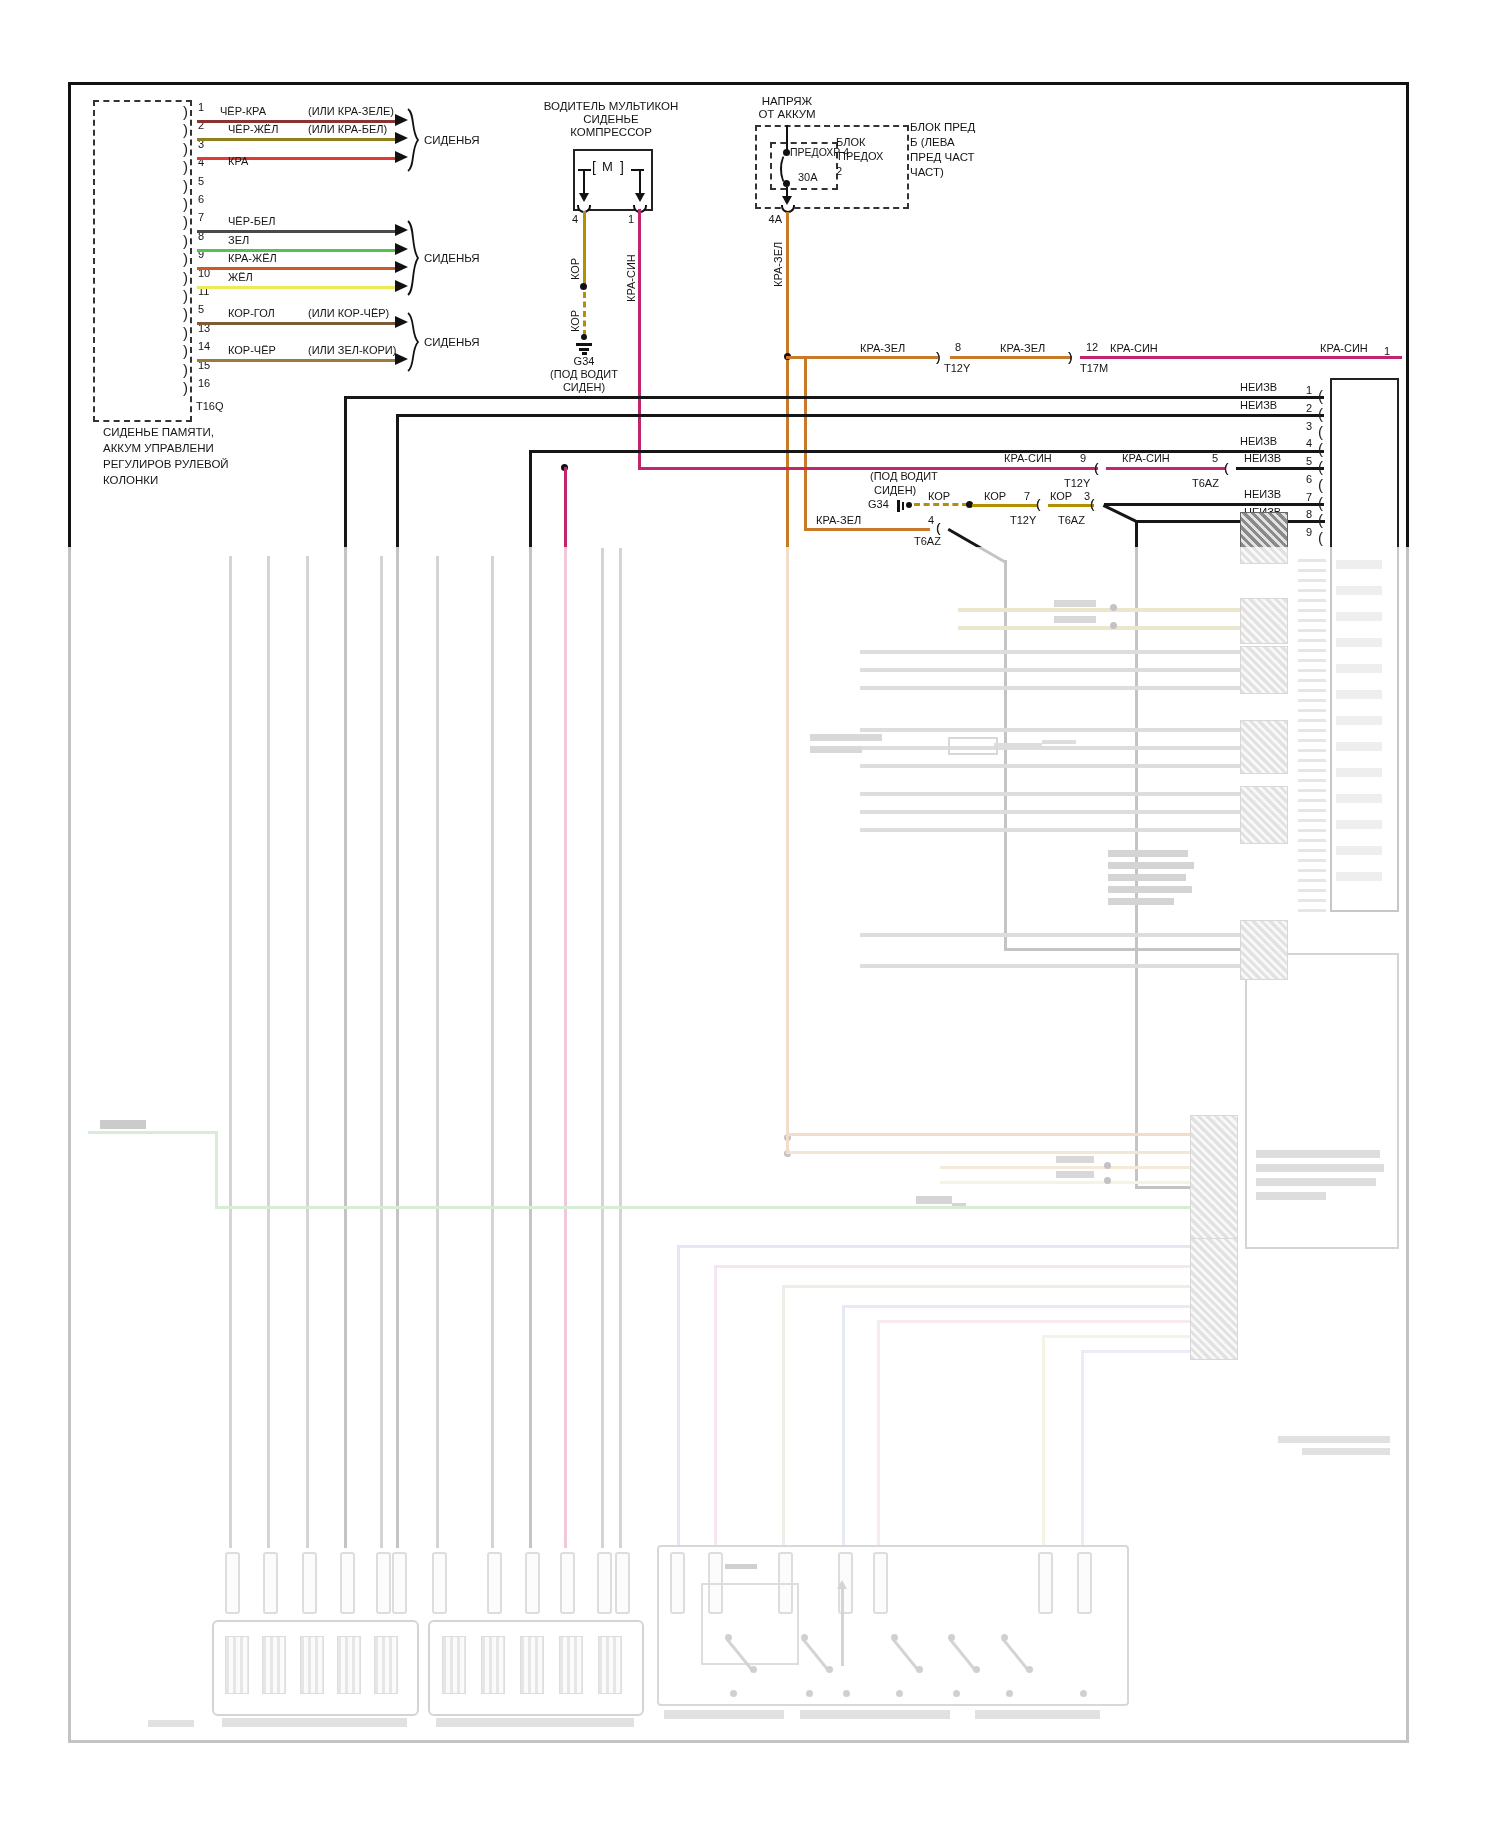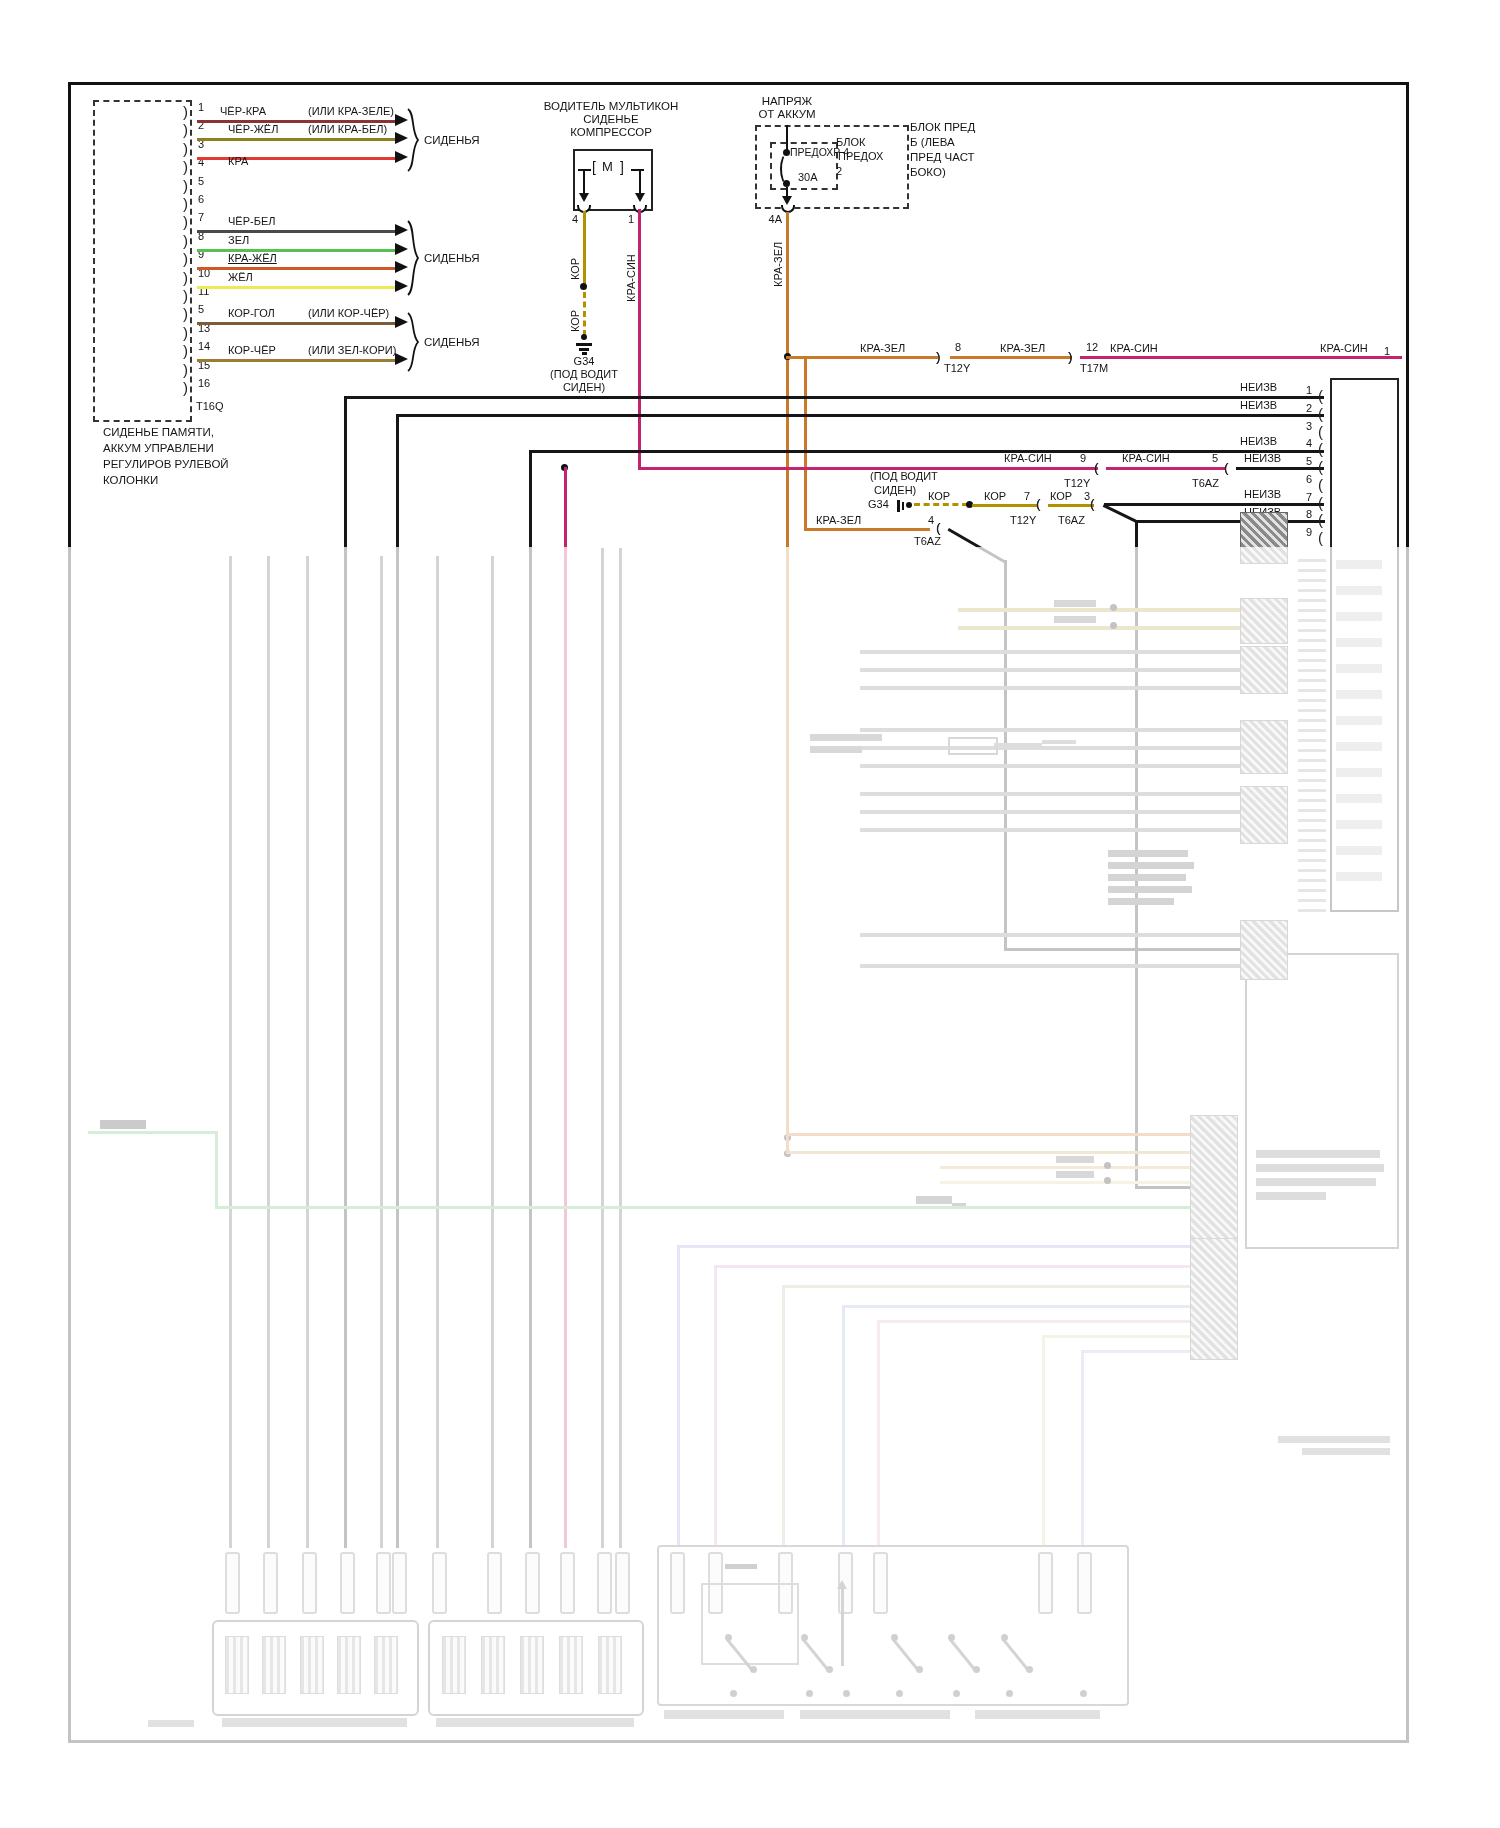--- a/index.html
+++ b/index.html
@@ -84,21 +84,21 @@
   <div class="bxd" style="left:770px;top:142px;width:64px;height:44px"></div>
   <div class="t" style="left:790px;top:146px;font-size:10.5px">ПРЕДОХР 4</div>
   <div class="t" style="left:836px;top:136px;">БЛОК</div>
   <div class="t" style="left:838px;top:150px;">ПРЕДОХ</div>
   <div class="t" style="left:836px;top:165px;">2</div>
   <div class="t" style="left:798px;top:171px;">30A</div>
   <div class="t" style="left:910px;top:120px;font-size:11.5px;line-height:15px;white-space:normal;width:120px">
     <div>БЛОК ПРЕД</div>
     <div>Б (ЛЕВА</div>
     <div>ПРЕД ЧАСТ</div>
-    <div>БОКО)</div>
+    <div>ЧАСТ)</div>
   </div>
 
   <div class="bx" style="left:1330px;top:378px;width:65px;height:530px"></div>
 
   <div class="bx" style="left:1245px;top:953px;width:150px;height:292px;border-color:#555"></div>
 
   <div id="built">
       <div class="arc" style="left: 183px; top: 104px;">)</div>
       <div class="t" style="left: 198px; top: 101px; font-size: 11px;">1</div>
       <div class="arc" style="left: 183px; top: 122.4px;">)</div>
@@ -143,21 +143,21 @@
       <div class="tri-r" style="left: 395px; top: 150.8px;"></div>
       <div class="t" style="left: 228px; top: 155px;">КРА</div>
       <div class="ln" style="left: 197px; top: 230.4px; width: 198px; height: 3px; background: rgb(74, 74, 74);"></div>
       <div class="tri-r" style="left: 395px; top: 224.4px;"></div>
       <div class="t" style="left: 228px; top: 215.4px;">ЧЁР-БЕЛ</div>
       <div class="ln" style="left: 197px; top: 248.8px; width: 198px; height: 3px; background: rgb(85, 194, 79);"></div>
       <div class="tri-r" style="left: 395px; top: 242.8px;"></div>
       <div class="t" style="left: 228px; top: 233.8px;">ЗЕЛ</div>
       <div class="ln" style="left: 197px; top: 267.2px; width: 198px; height: 3px; background: rgb(204, 90, 40);"></div>
       <div class="tri-r" style="left: 395px; top: 261.2px;"></div>
-      <div class="t" style="left: 228px; top: 252.2px; text-decoration: underline;">КРА-ЖЁЛ</div>
+      <div class="t" style="left: 228px; top: 252.2px;">КРА-ЖЁЛ</div>
       <div class="ln" style="left: 197px; top: 285.6px; width: 198px; height: 3px; background: rgb(236, 234, 87);"></div>
       <div class="tri-r" style="left: 395px; top: 279.6px;"></div>
       <div class="t" style="left: 228px; top: 270.6px;">ЖЁЛ</div>
       <div class="ln" style="left: 197px; top: 322.4px; width: 198px; height: 3px; background: rgb(125, 90, 56);"></div>
       <div class="tri-r" style="left: 395px; top: 316.4px;"></div>
       <div class="t" style="left: 228px; top: 307.4px;">КОР-ГОЛ</div>
       <div class="t" style="left: 308px; top: 307.4px;">(ИЛИ КОР-ЧЁР)</div>
       <div class="ln" style="left: 197px; top: 359.2px; width: 198px; height: 3px; background: rgb(156, 124, 52);"></div>
       <div class="tri-r" style="left: 395px; top: 353.2px;"></div>
       <div class="t" style="left: 228px; top: 344.2px;">КОР-ЧЁР</div>

